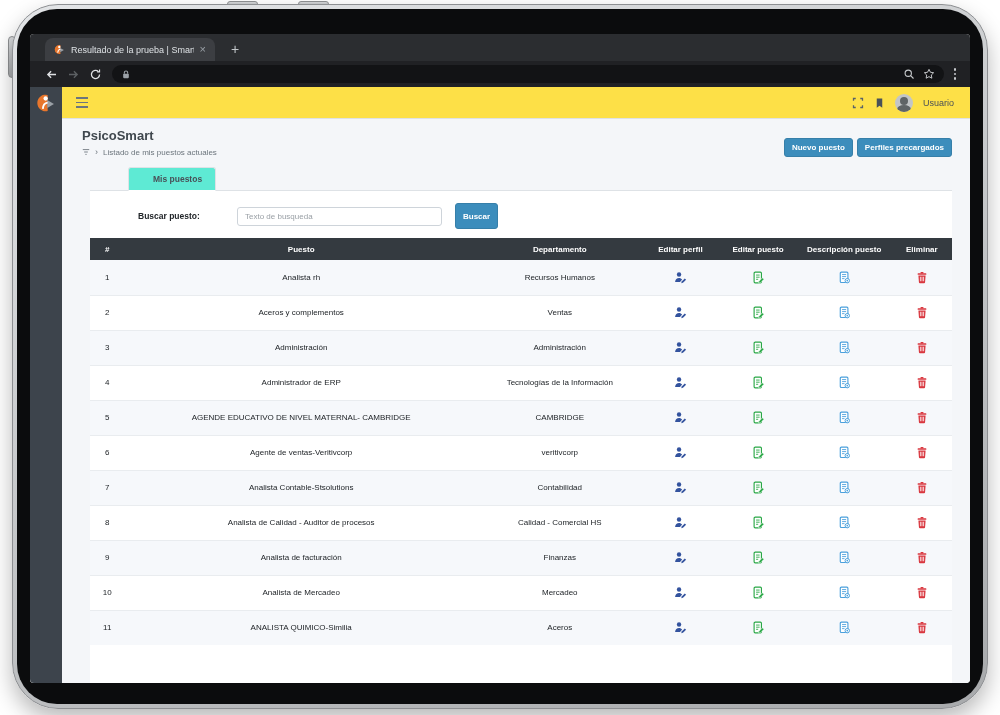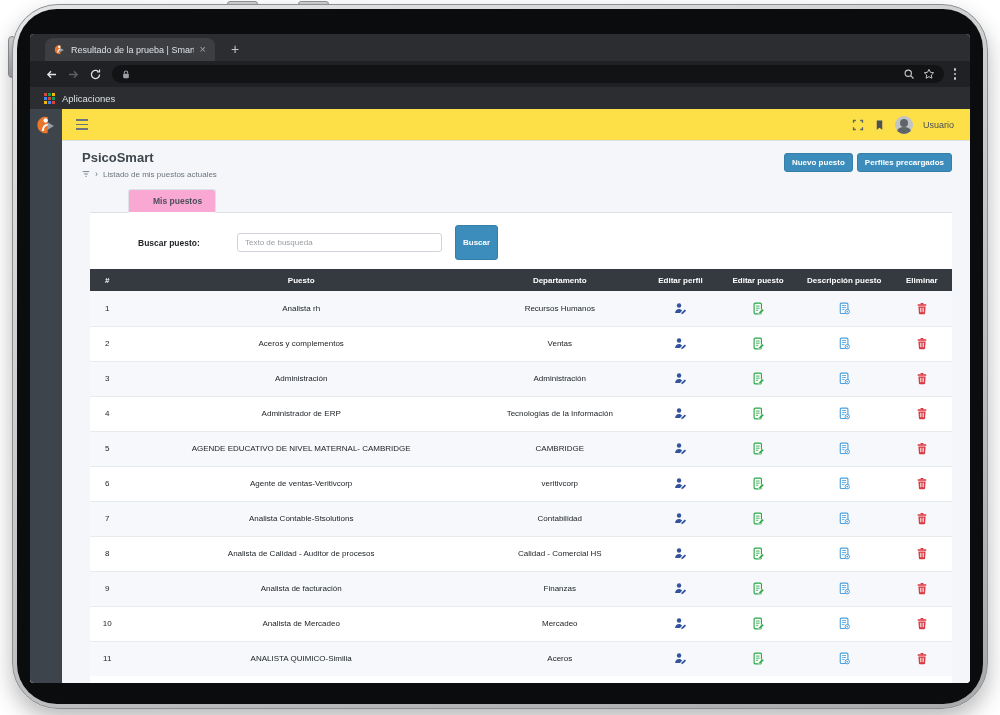--- a/index.html
+++ b/index.html
@@ -53,38 +53,38 @@
   .avatar { width:18px; height:18px; border-radius:50%; background:#c2c5c8; overflow:hidden; position:relative; }
   .avatar .head { position:absolute; left:5px; top:3px; width:8px; height:8px; border-radius:50%; background:#5f6467; }
   .avatar .body { position:absolute; left:2px; top:11px; width:14px; height:9px; border-radius:50% 50% 0 0; background:#5f6467; }
   .user-label { font-size:9px; color:#495057; }
 
   .content { flex:1; display:flex; flex-direction:column; min-height:0; }
   .page-header { display:flex; justify-content:space-between; padding:9px 18px 6px 20px; flex:none; }
   .page-title { font-size:13px; font-weight:bold; color:#3f474e; }
   .breadcrumb { display:flex; align-items:center; gap:5px; margin-top:4px; color:#6c757d; font-size:8px; }
   .bc-sep { font-size:9px; color:#6c757d; }
-  .actions { display:flex; gap:4px; margin-top:3px; align-items:flex-start;padding-left:42px; }
+  .actions { display:flex; gap:4px; margin-top:10px; align-items:flex-start;padding-left:42px; }
   .btn-blue { background:#3c8dbc; border:1px solid #367fa9; color:#fff; font-size:8px; font-weight:600;
               padding:4px 7px; border-radius:3px; cursor:pointer; font-family:inherit; white-space:nowrap; }
 
   .card { margin:4px 18px 0 28px; flex:1; display:flex; flex-direction:column; min-height:0; }
   .tabbar { display:flex; padding-left:38px; border-bottom:1px solid #dee2e6; flex:none; }
   .tab-item { font-size:8.5px; font-weight:bold; color:#495057; padding:6px 13px; cursor:pointer; }
-  .tab-item.active { background:#f9a8d4; border:1px solid #dee2e6; border-bottom:1px solid #fff; margin-bottom:-1px;
+  .tab-item.active { background:#5eead4; border:1px solid #dee2e6; border-bottom:1px solid #fff; margin-bottom:-1px;
                      border-radius:3px 3px 0 0;padding-left:24px; }
   .brand-smart { color:#e8762c; }
   .card-body { background:#fff; flex:1; padding-top:6px; min-height:0; }
 
   .search-row { display:flex; align-items:center; padding:6px 0 9px 48px; }
   .search-label { font-size:8.5px; font-weight:600; color:#212529; width:99px; }
   .search-input { width:205px; height:19px; border:1px solid #ced4da; border-radius:3px; font-size:8px;
                   padding:0 7px; color:#495057; font-family:inherit; }
   .search-input::placeholder { color:#9aa0a6; }
-  .search-btn { margin-left:13px; height:35px; }
+  .search-btn { margin-left:13px; height:26px; }
 
   table { width:100%; border-collapse:collapse; table-layout:fixed; }
   thead th { background:#343a40; color:#fff; font-size:8px; font-weight:bold; height:22px; text-align:center;
              padding:0 2px; white-space:nowrap; overflow:hidden; }
   tbody td { font-size:8px; color:#212529; height:35px; text-align:center; border-top:1px solid #e9ecef;
              padding:0 3px; overflow:hidden; }
   tbody tr:first-child td { border-top:none; }
   tbody tr:nth-child(odd) { background:#f6f8fb; }
   tbody tr:nth-child(even) { background:#fff; }
   .iconbtn { display:inline-flex; cursor:pointer; vertical-align:middle; }
@@ -146,34 +146,20 @@
           <path d="M8 1.8l1.9 3.9 4.3.6-3.1 3 .7 4.3L8 11.5l-3.8 2.1.7-4.3-3.1-3 4.3-.6z"></path>
           </svg>
       </div>
       <span class="menudots">
           <i></i>
           <i></i>
           <i></i>
         </span>
     </div>
 
-    <div class="bookmarks">
-      <span class="appsgrid">
-        <i style="background:#db4437"></i>
-          <i style="background:#0f9d58"></i>
-          <i style="background:#f4b400"></i>
-        <i style="background:#4285f4"></i>
-          <i style="background:#db4437"></i>
-          <i style="background:#0f9d58"></i>
-        <i style="background:#f4b400"></i>
-          <i style="background:#4285f4"></i>
-          <i style="background:#db4437"></i>
-      </span>
-      <span class="bm-label">Aplicaciones</span>
-    </div>
 
     <div class="appwrap">
       <div class="sidebar">
         <svg width="20" height="20" viewBox="0 0 24 24">
           <path d="M14 2.3A10 10 0 1 0 14 21.7Z" fill="#e8762c"></path>
           <path d="M13.5 8.5l8 4.7-8 4.7z" fill="#9aa0a6"></path>
           <circle cx="11.6" cy="6.6" r="2.6" fill="#fff"></circle>
           <path d="M8.2 19c.3-4.5 2.4-7 5.8-7.4" stroke="#fff" stroke-width="2.2" fill="none"></path>
         </svg>
       </div>

